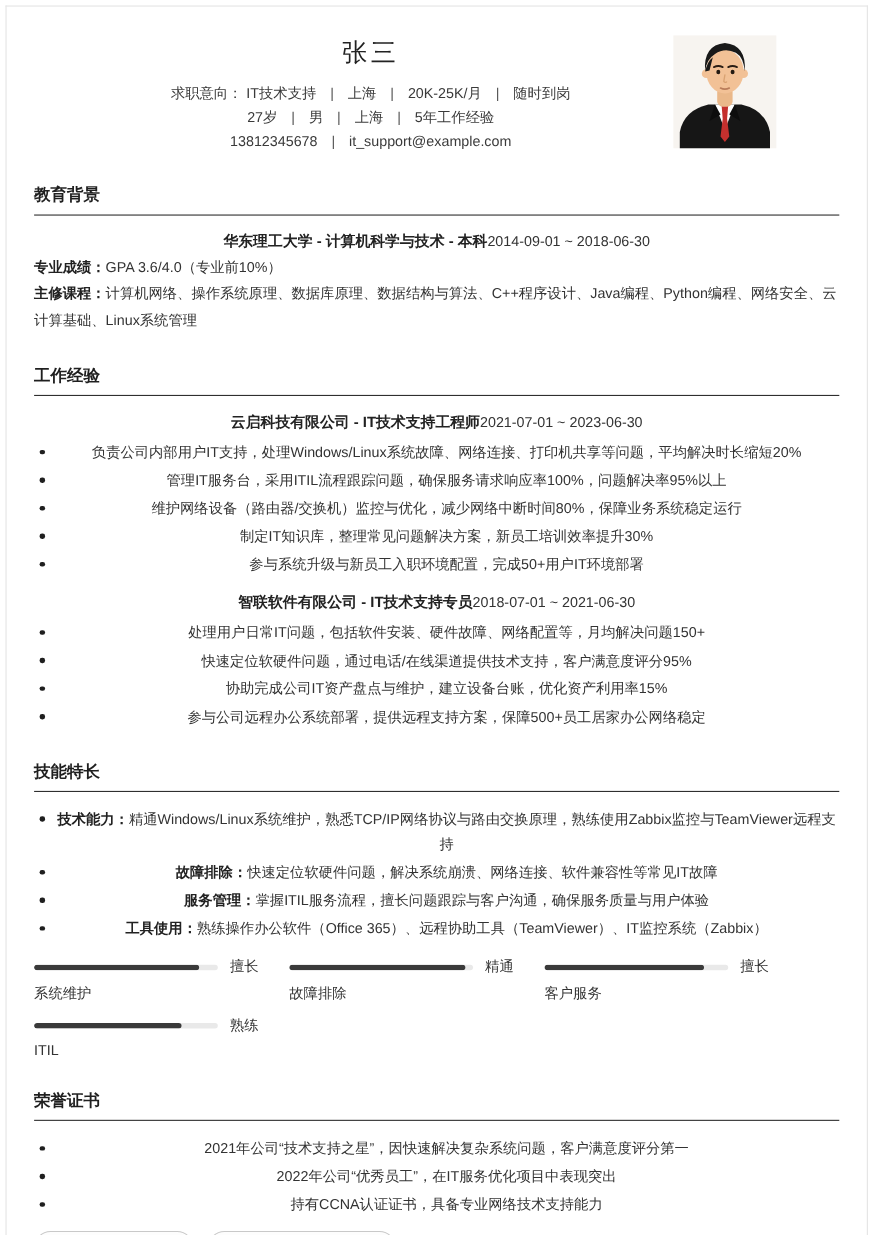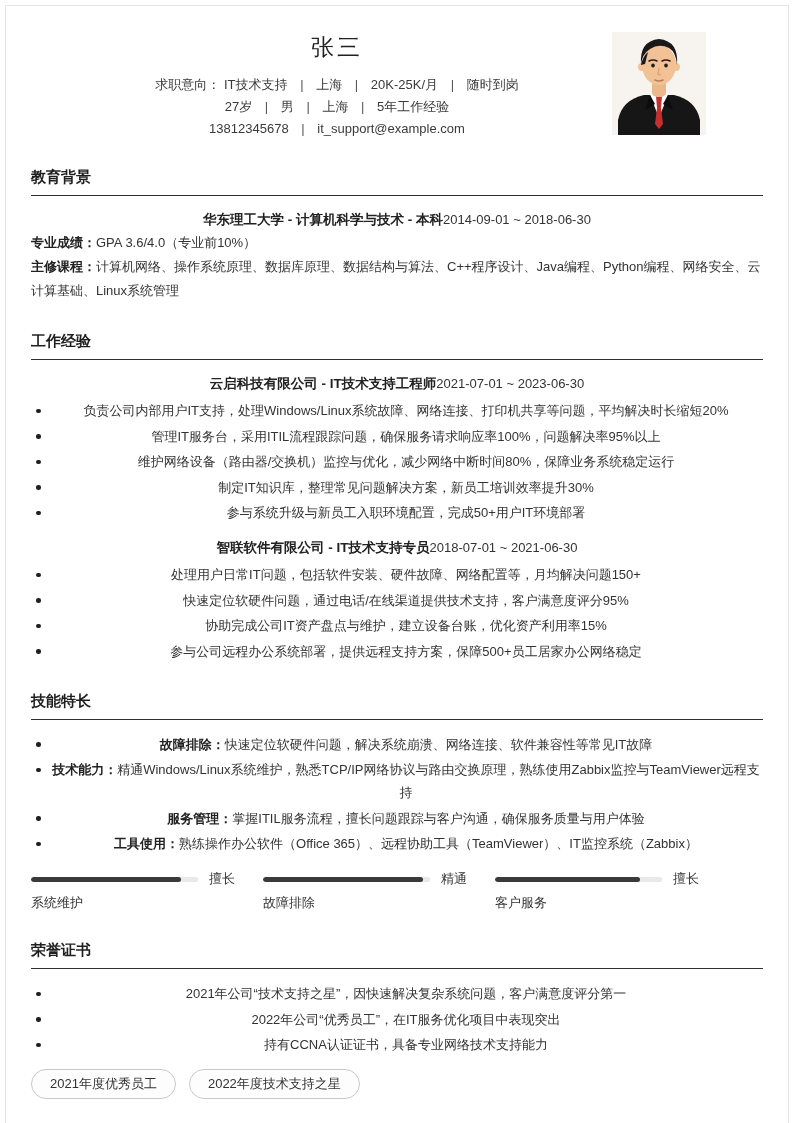--- a/index.html
+++ b/index.html
@@ -161,22 +161,22 @@
         <li>快速定位软硬件问题，通过电话/在线渠道提供技术支持，客户满意度评分95%</li>
         <li>协助完成公司IT资产盘点与维护，建立设备台账，优化资产利用率15%</li>
         <li>参与公司远程办公系统部署，提供远程支持方案，保障500+员工居家办公网络稳定</li>
       </ul>
     </div>
   </div>
 
   <div class="section">
     <div class="section-title">技能特长</div>
     <ul class="bullets">
+      <li><span class="b">技术能力：</span><span>精通Windows/Linux系统维护，熟悉TCP/IP网络协议与路由交换原理，熟练使用Zabbix监控与TeamViewer远程支持</span></li>
       <li><span class="b">故障排除：</span><span>快速定位软硬件问题，解决系统崩溃、网络连接、软件兼容性等常见IT故障</span></li>
-      <li><span class="b">技术能力：</span><span>精通Windows/Linux系统维护，熟悉TCP/IP网络协议与路由交换原理，熟练使用Zabbix监控与TeamViewer远程支持</span></li>
       <li><span class="b">服务管理：</span><span>掌握ITIL服务流程，擅长问题跟踪与客户沟通，确保服务质量与用户体验</span></li>
       <li><span class="b">工具使用：</span><span>熟练操作办公软件（Office 365）、远程协助工具（TeamViewer）、IT监控系统（Zabbix）</span></li>
     </ul>
 
     <div class="bars">
       <div class="bar-item">
         <div class="bar-row">
           <div class="track">
               <div class="fill" style="width: 90%;"></div>
             </div>
@@ -194,20 +194,29 @@
         <div class="skill-name">故障排除</div>
       </div>
       <div class="bar-item">
         <div class="bar-row">
           <div class="track">
               <div class="fill" style="width: 87%;"></div>
             </div>
           <span class="level">擅长</span>
         </div>
         <div class="skill-name">客户服务</div>
+      </div>
+      <div class="bar-item">
+        <div class="bar-row">
+          <div class="track">
+              <div class="fill" style="width: 80%;"></div>
+            </div>
+          <span class="level">熟练</span>
+        </div>
+        <div class="skill-name">ITIL</div>
       </div>
     </div>
   </div>
 
   <div class="section" style="margin-top:16px;">
     <div class="section-title">荣誉证书</div>
     <ul class="bullets">
       <li>2021年公司“技术支持之星”，因快速解决复杂系统问题，客户满意度评分第一</li>
       <li>2022年公司“优秀员工”，在IT服务优化项目中表现突出</li>
       <li>持有CCNA认证证书，具备专业网络技术支持能力</li>

